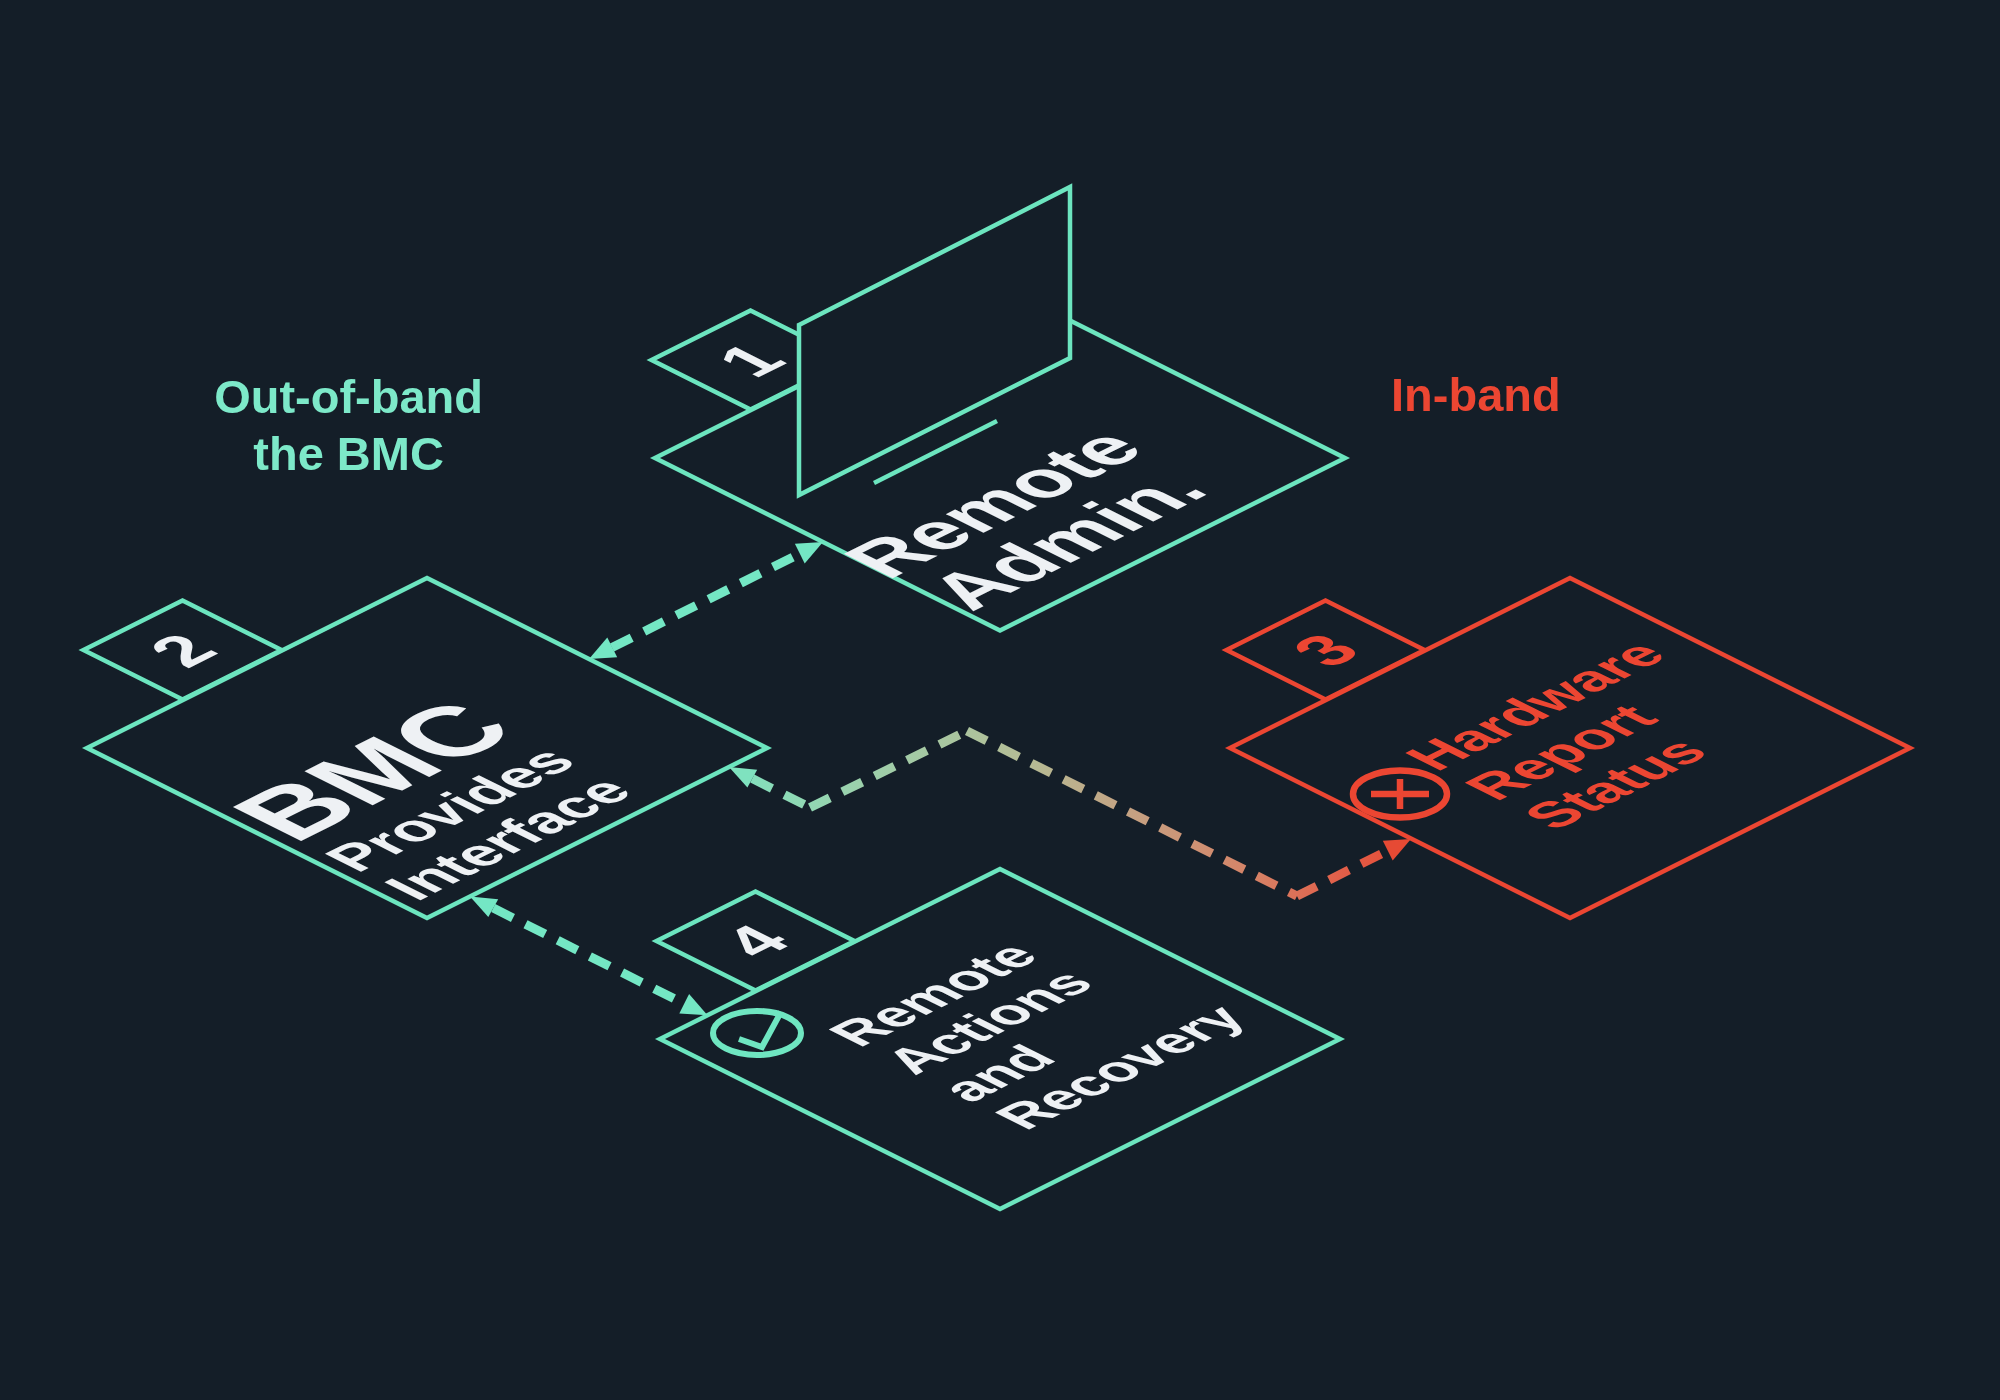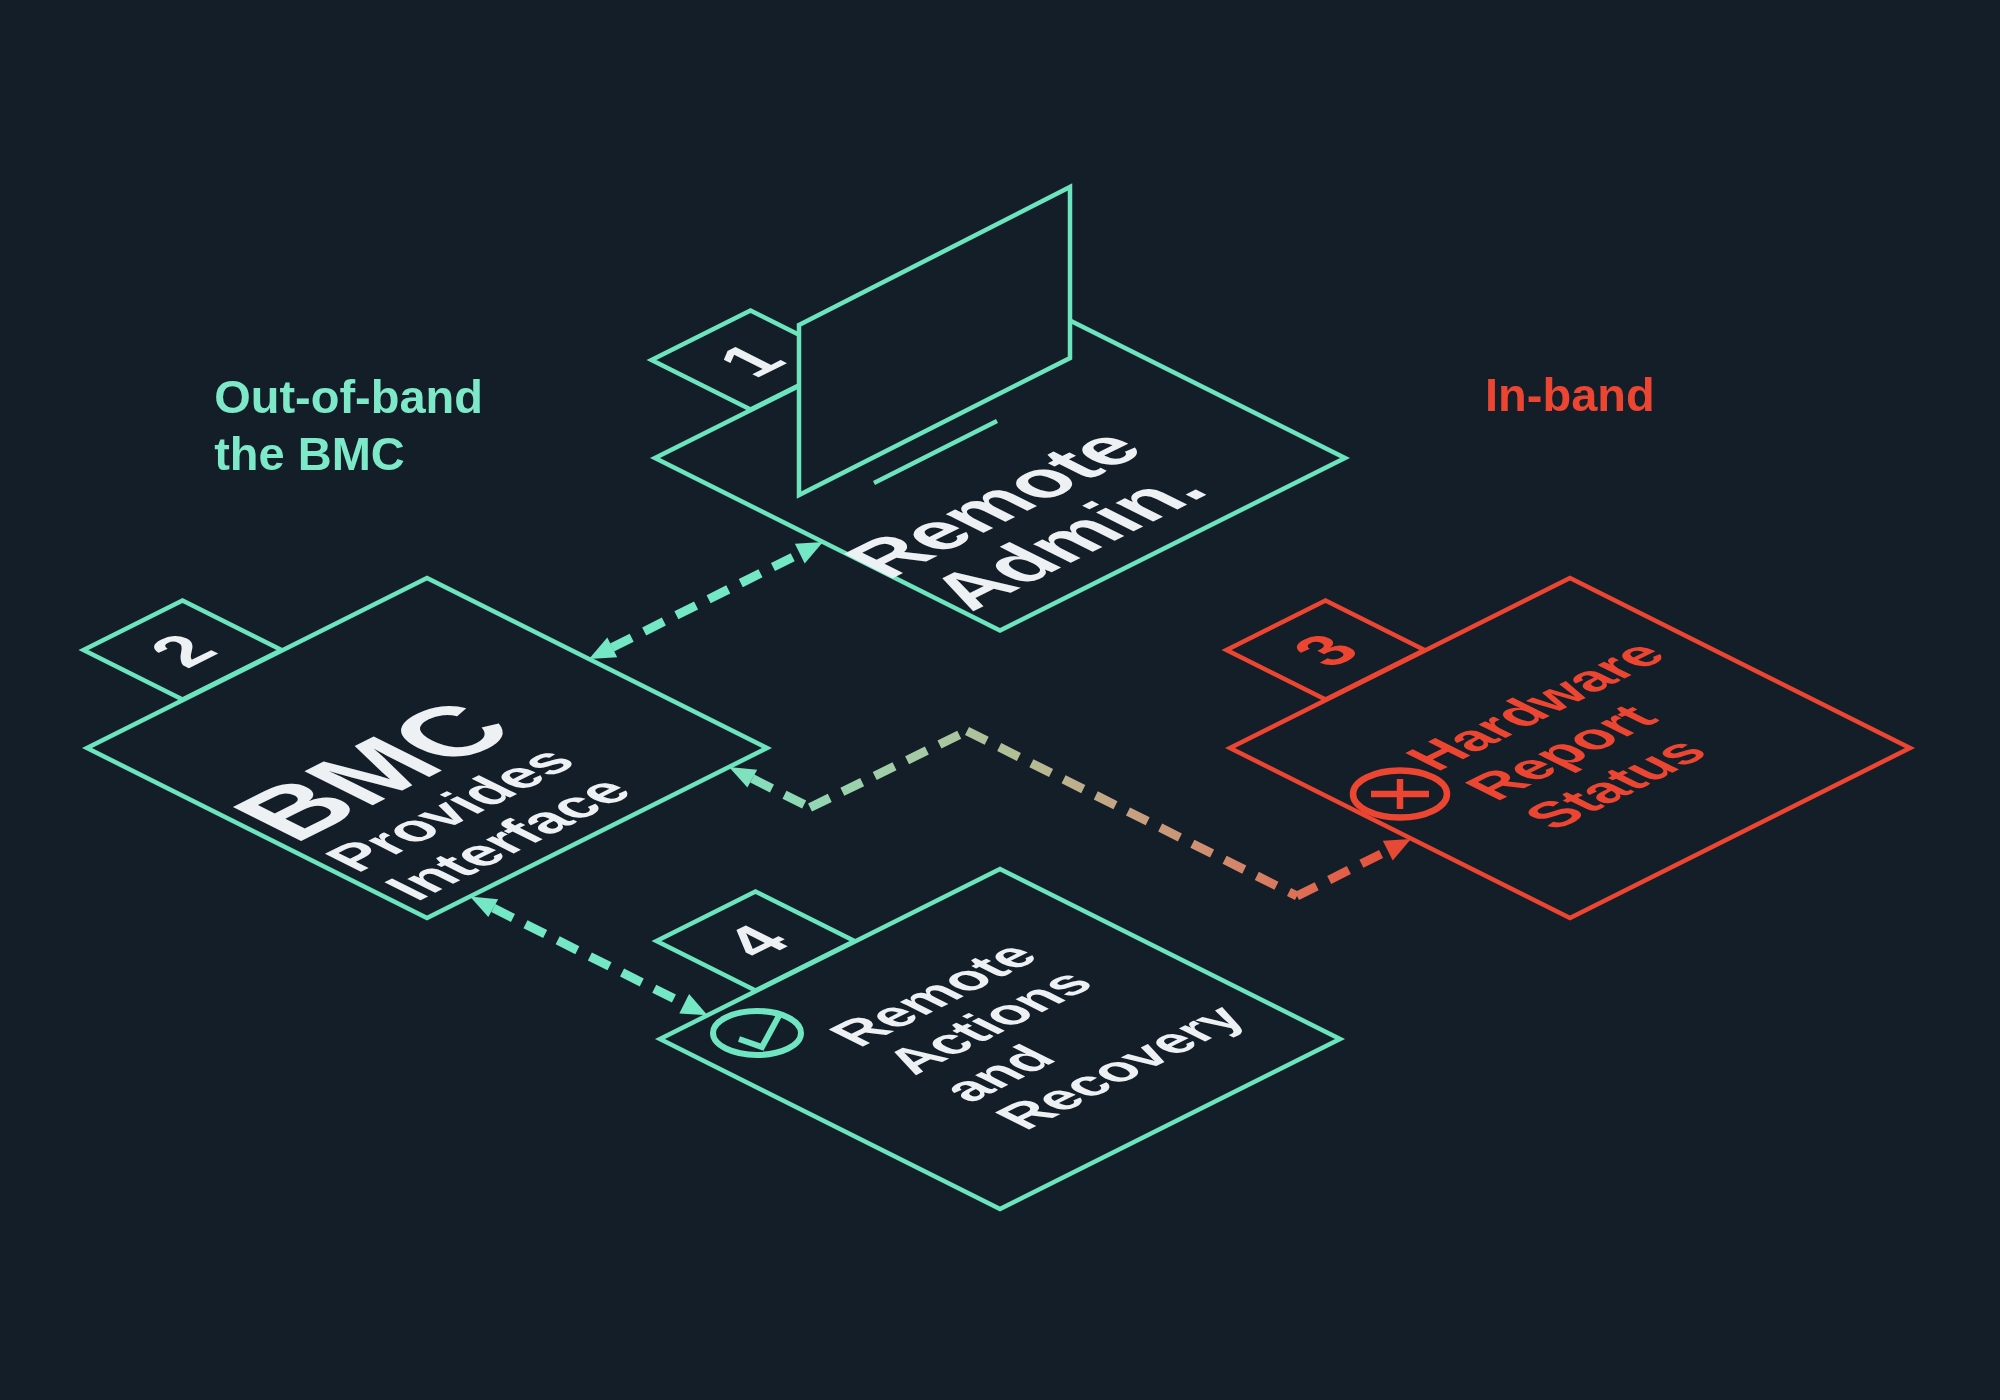--- a/index.html
+++ b/index.html
@@ -28,22 +28,22 @@
   .n1 .content{left:175px;top:355px;transform:translate(-50%,-50%);text-align:center;
                font-size:100px;line-height:1.04;}
   .n2 .content{left:170px;top:316px;transform:translate(-50%,-50%);text-align:center;
                font-size:74px;line-height:1.1;}
   .n2 .content .big{font-size:140px;line-height:0.98;}
   .n3 .content{left:112px;top:240px;transform:translate(0,-50%);text-align:left;
                font-size:72px;line-height:1.16;color:#EC4632;}
   .n4 .content{left:128px;top:248px;transform:translate(0,-50%);text-align:left;
                font-size:70px;line-height:1.12;}
   .side-label{position:absolute;z-index:2;font-weight:700;font-size:47px;line-height:1.22;}
-  .side-label.left{right:1517px;top:368px;text-align:left;color:#7DE9C9;}
-  .side-label.right{left:1485px;top:366px;text-align:left;color:#EC4632;}
+  .side-label.left{right:1517px;top:368px;text-align:center;color:#7DE9C9;}
+  .side-label.right{left:1391px;top:366px;text-align:left;color:#EC4632;}
 </style>
 </head>
 <body>
 
 <div id="stage">
 
   <svg id="shapes" width="2000" height="1400" viewBox="0 0 2000 1400">
     <defs>
       <linearGradient id="grad23" gradientUnits="userSpaceOnUse" x1="729" y1="767" x2="1411" y2="839">
         <stop offset="0" stop-color="#7FE2BF"></stop>

